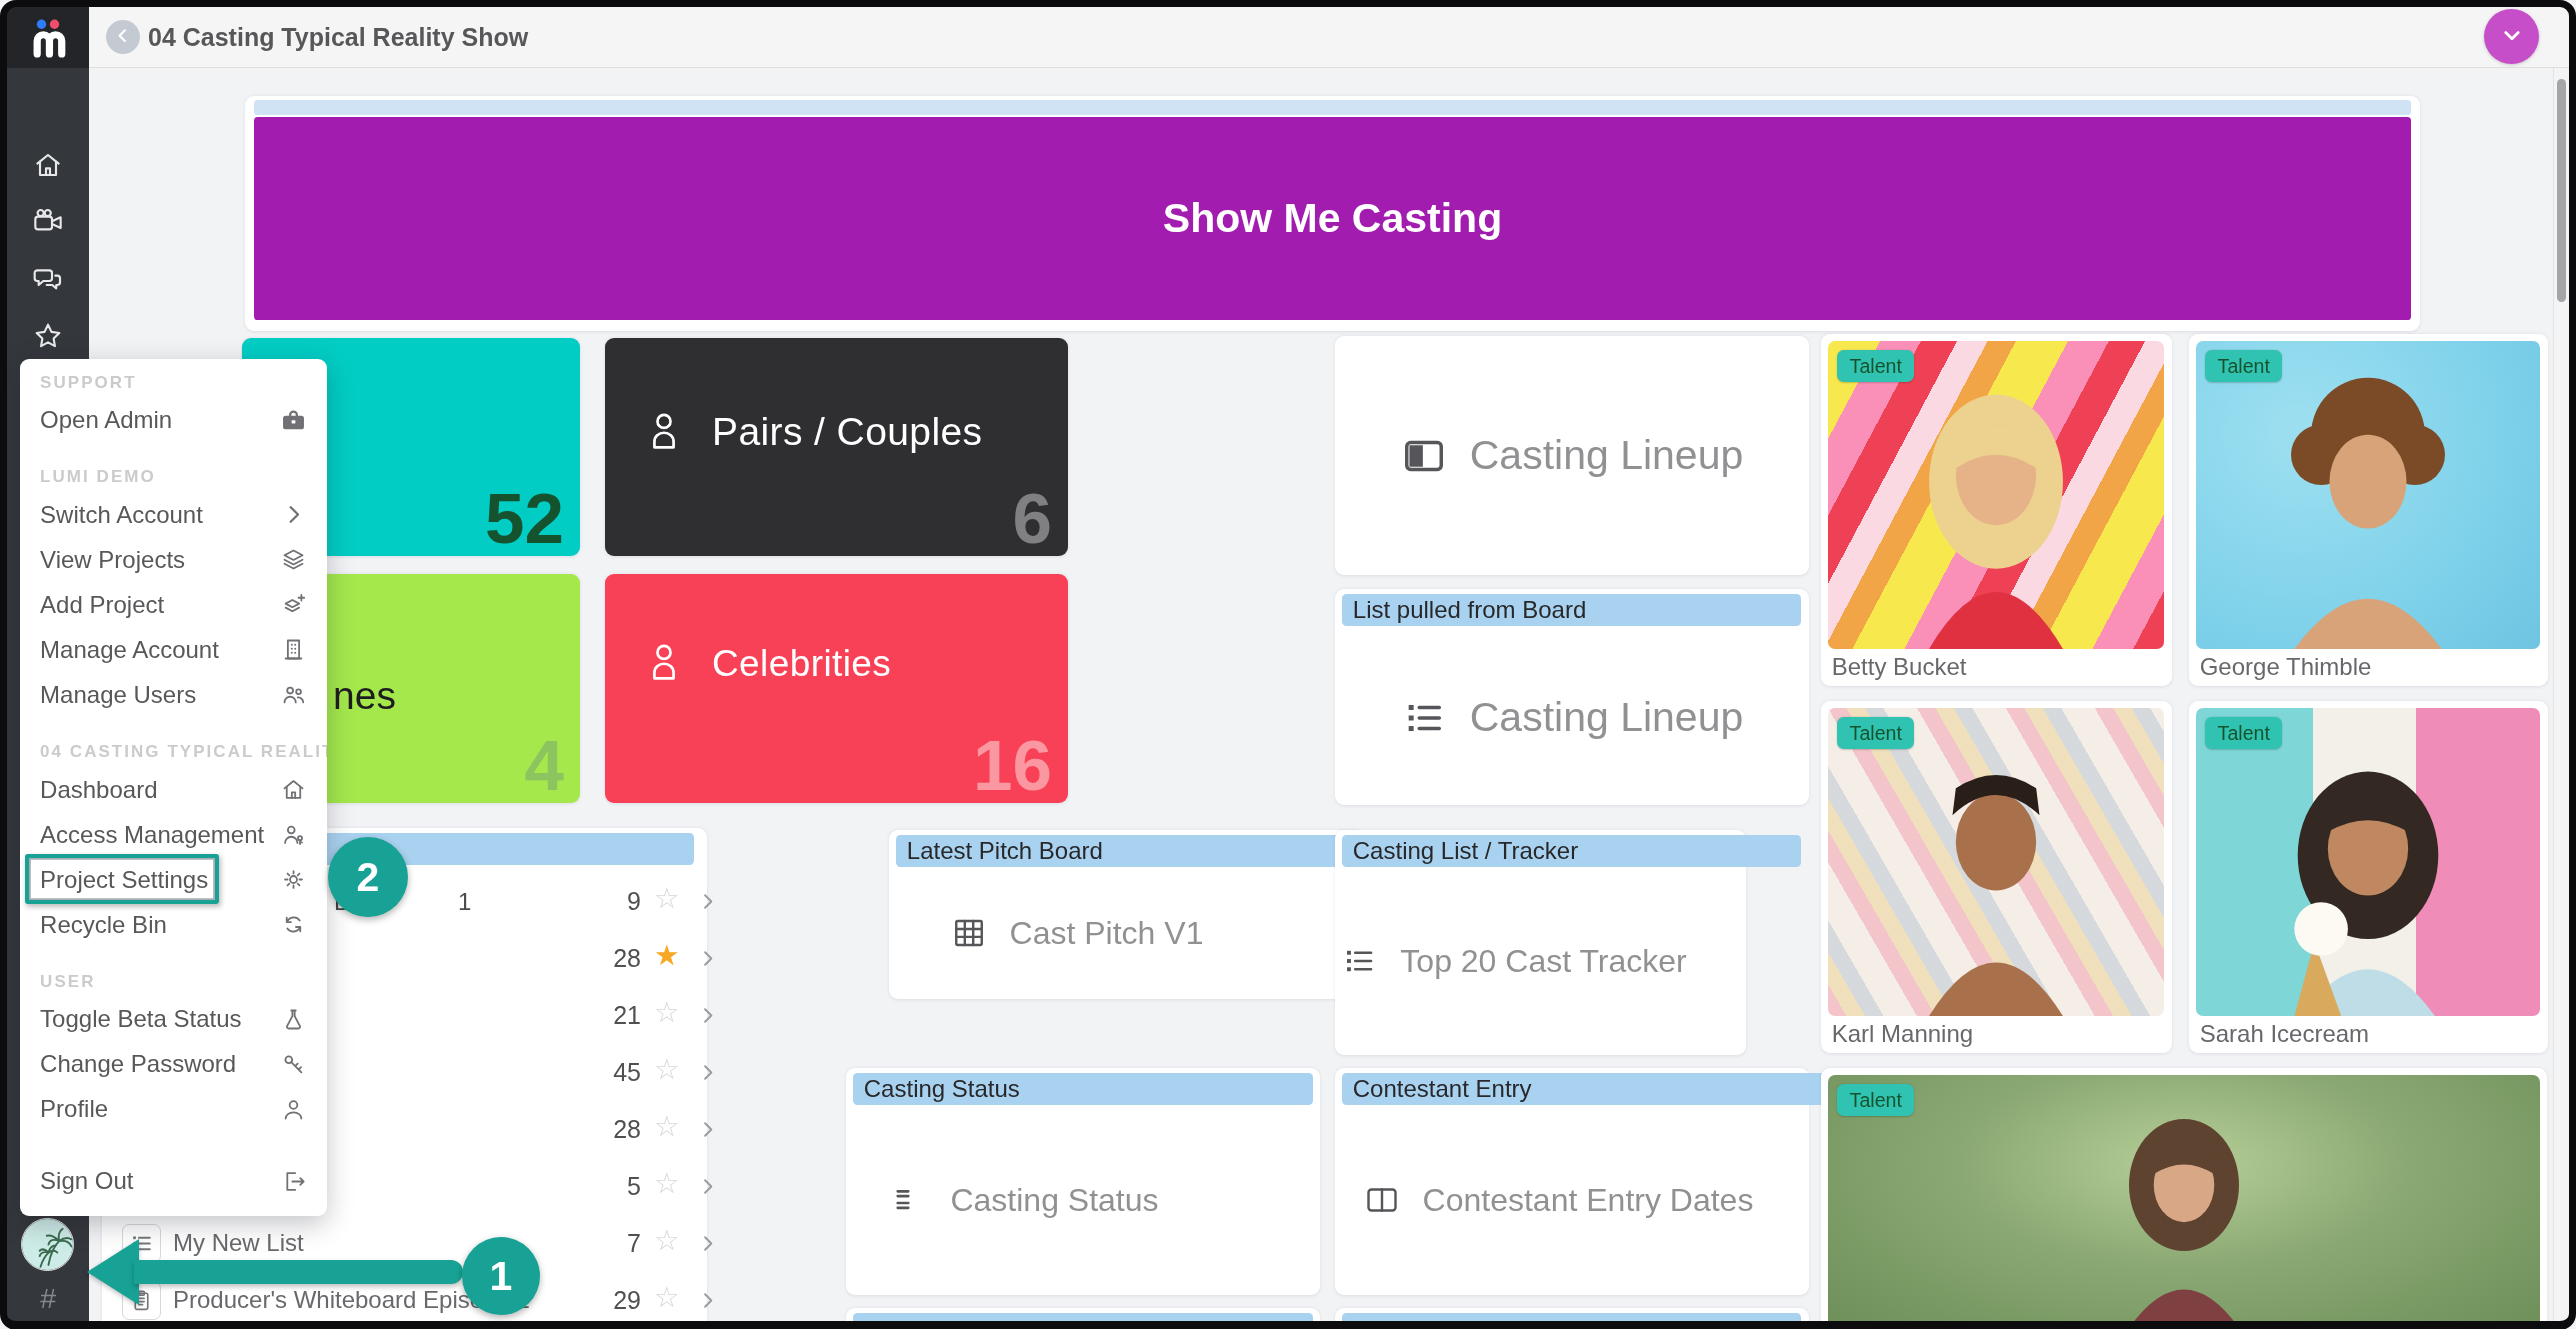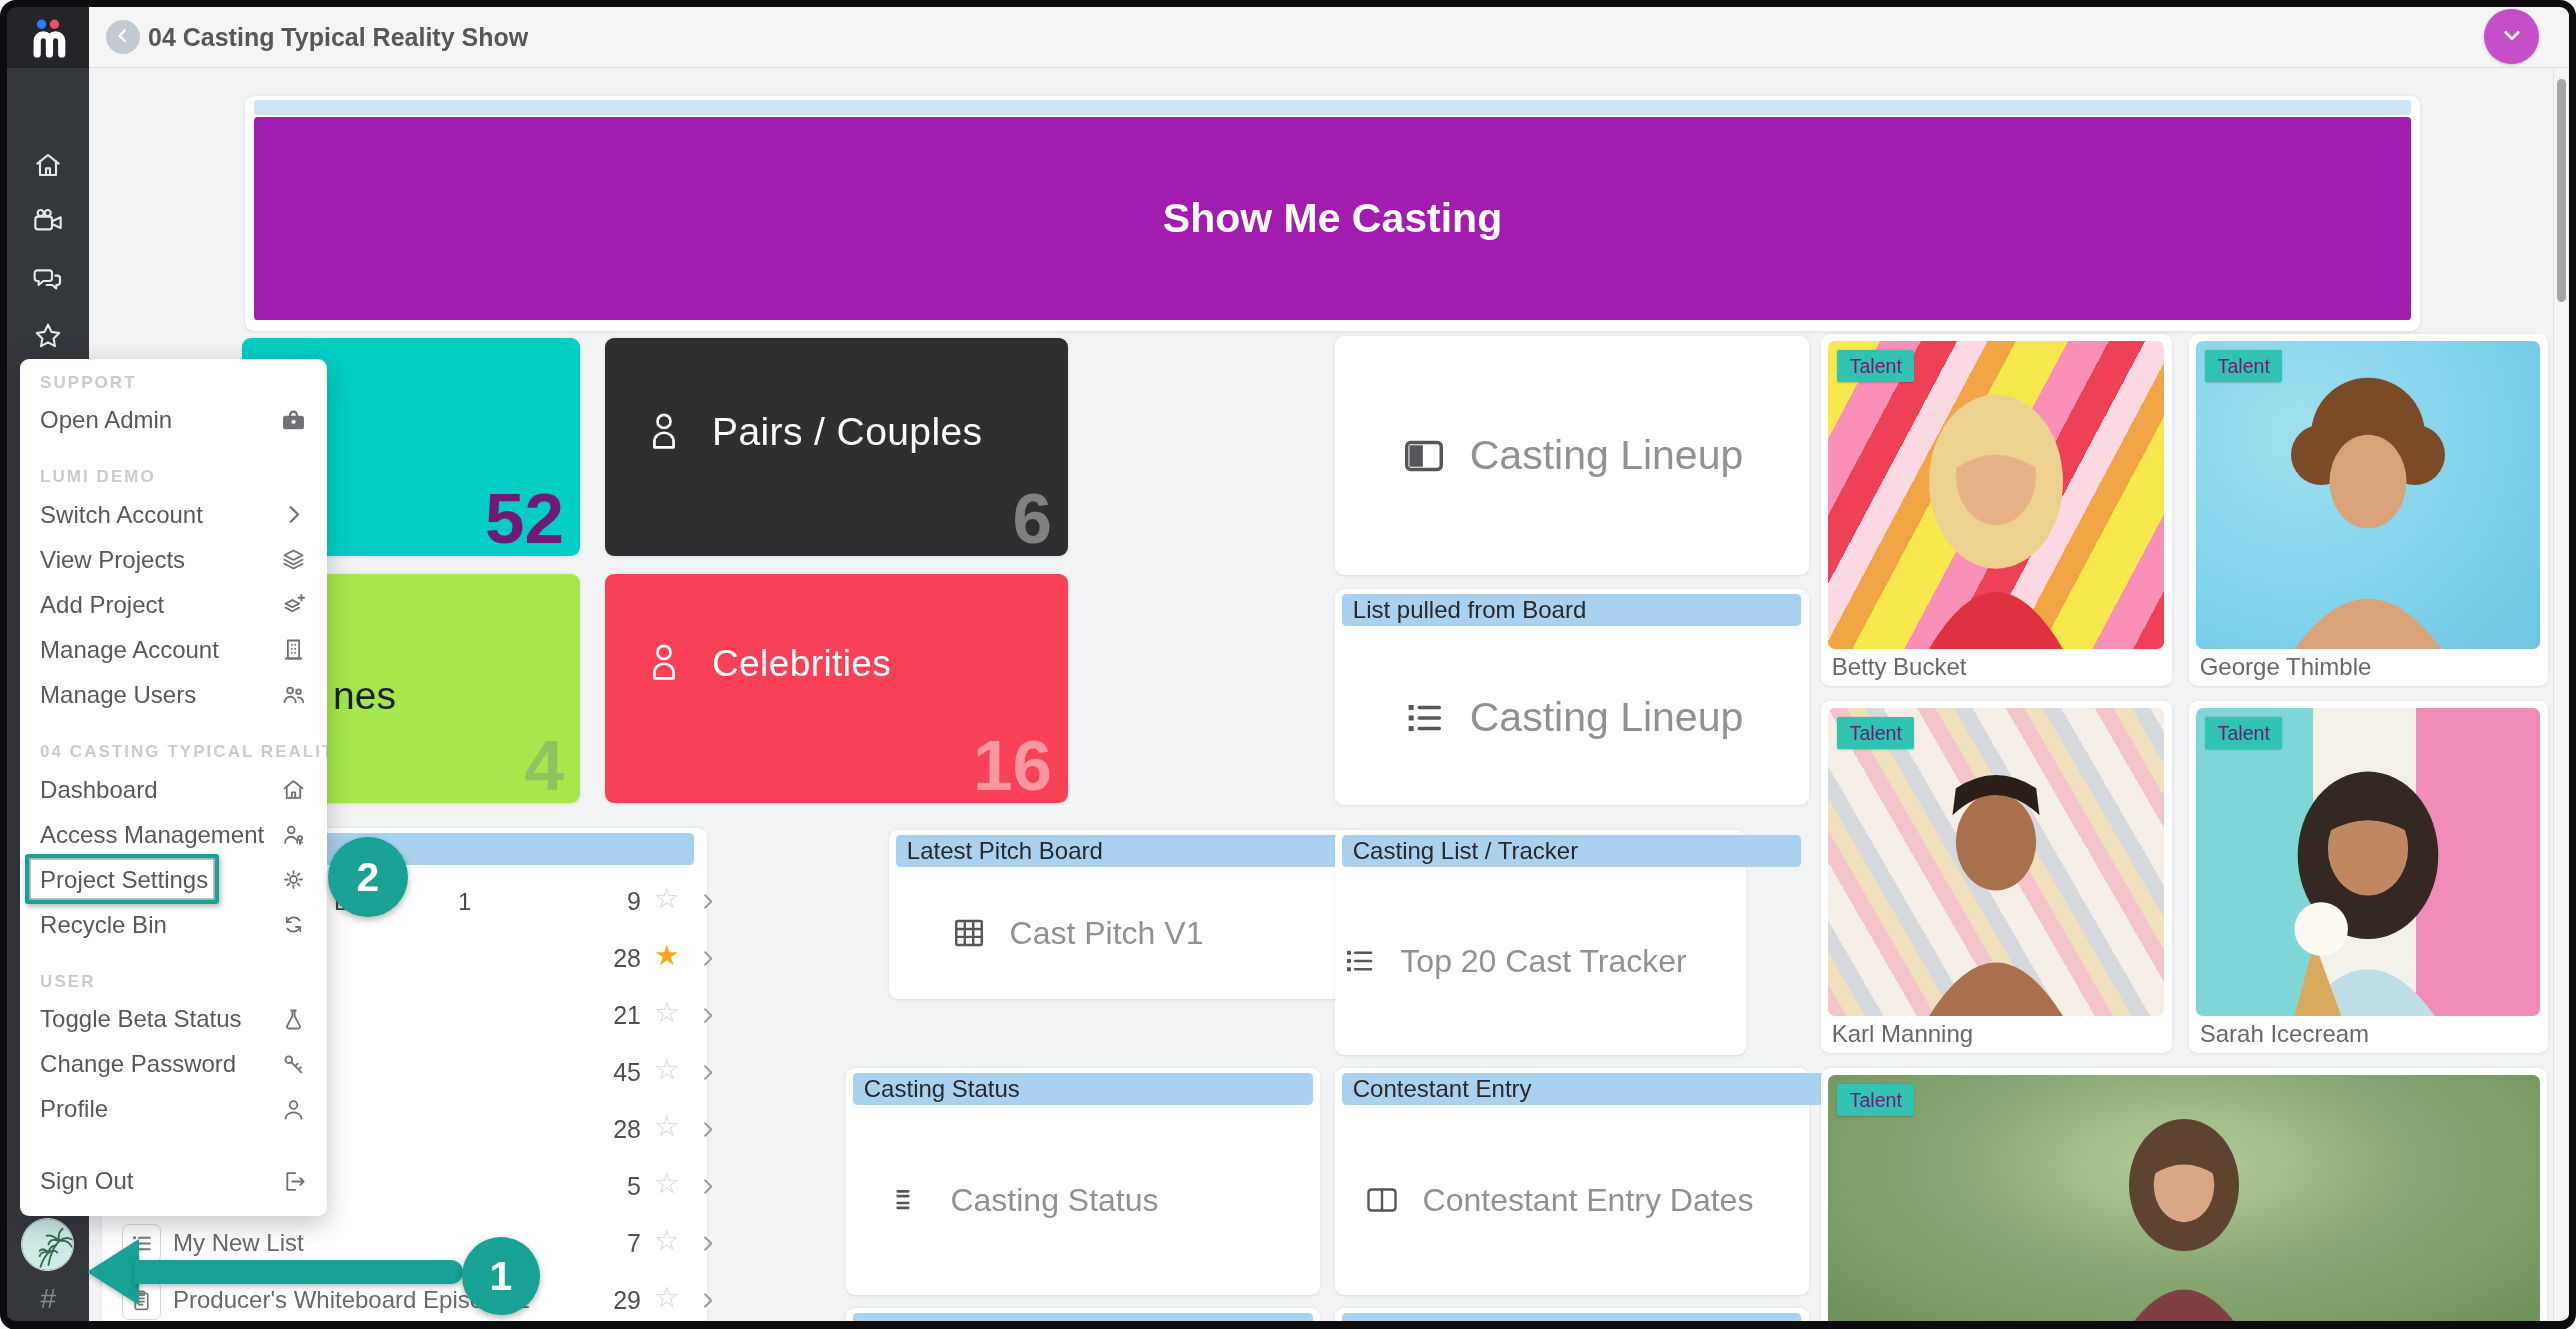--- a/index.html
+++ b/index.html
@@ -52,21 +52,21 @@
   .lrow .lnum{position:absolute;left:463px;top:14.2px;width:76px;text-align:right;font-size:25px;color:#505053;}
   .lrow .lstar{position:absolute;left:552px;top:9px;font-size:28.5px;color:#d6d6d9;}
   .lrow .lstar.on{color:#f7a825;}
   .lrow .lchev{position:absolute;left:594px;top:17px;color:#9b9b9f;}
   .lrow .lchev svg{width:23px;height:23px;}
   .fragment{position:absolute;font-size:24px;color:#4a4a4d;z-index:2;white-space:nowrap;}
 
   
   .tphoto{position:absolute;left:7.1px;top:7.1px;border-radius:7.1px;overflow:hidden;}
   .tname{position:absolute;left:10.7px;bottom:5.3px;font-size:24px;color:#68686c;}
-  .tbadge{position:absolute;left:9px;top:9px;background:#31c3b2;color:#701a75;font-size:19.6px;padding:4.5px 12.5px;border-radius:2px;box-shadow:0 0.9px 1.8px rgba(0,0,0,.2);}
+  .tbadge{position:absolute;left:9px;top:9px;background:#31c3b2;color:#14532d;font-size:19.6px;padding:4.5px 12.5px;border-radius:7px;box-shadow:0 0.9px 1.8px rgba(0,0,0,.2);}
   .figure{position:absolute;inset:0;width:100%;height:100%;}
   .ph-betty{background:repeating-linear-gradient(118deg,#f7e84e 0 46px,#fa8fb8 46px 82px,#ee4156 82px 114px,#fbd9e2 114px 141px,#f2a547 141px 166px);}
   .ph-george{background:radial-gradient(circle at 30% 30%,#9adef0 8%,#7fd2ea 60%,#6ec4e2 100%);}
   .ph-karl{background:linear-gradient(115deg,#f5eee6 0 100%);}
   .ph-karl:before{content:"";position:absolute;inset:0;background:repeating-linear-gradient(60deg,rgba(240,120,150,.35) 0 16px,rgba(230,190,90,.3) 16px 32px,rgba(140,170,200,.3) 32px 48px,rgba(255,255,255,0) 48px 77px);}
   .ph-sarah{background:linear-gradient(90deg,#7ed6d6 0 34%,#f3efe9 34% 64%,#ef8cb7 64% 100%);}
   .ph-park{background:radial-gradient(ellipse at 50% 35%,#b7cf98 0%,#8aa873 45%,#6d8f58 100%);}
 
   
   .menu{position:absolute;left:19.6px;top:359px;width:307px;height:857px;background:#fff;border-radius:9px;box-shadow:0 7.1px 27px rgba(20,25,35,.25);z-index:40;padding-top:5.3px;overflow:hidden;}
@@ -150,21 +150,21 @@
   </div>
 
   <div class="card" style="left:245px;top:96px;width:2175px;height:235px;">
     <div class="bannerstrip"></div>
     <div class="banner">
       <span>Show Me Casting</span>
     </div>
   </div>
 
   <div class="tile" style="left:242px;top:338px;width:338px;height:218px;background:#02cdc4;">
-    <div class="num" style="color:#701a75;">52</div>
+    <div class="num" style="color:#14532d;">52</div>
   </div>
 
   <div class="tile" style="left:605px;top:338px;width:463px;height:218px;background:#2f2f31;">
     <div class="tcontent">
       <span><svg viewBox="0 0 24 24" fill="none" stroke="currentColor" stroke-width="1.6" stroke-linecap="round" stroke-linejoin="round" width="100%" height="100%">
             <circle cx="12" cy="7" r="3.4" stroke-width="1.4"></circle>
             <path d="M7 20.5 v-3 a5 4.6 0 0 1 10 0 v3 z" stroke-width="1.4"></path>
           </svg></span>
       <span class="tlabel">Pairs / Couples</span>
     </div>

